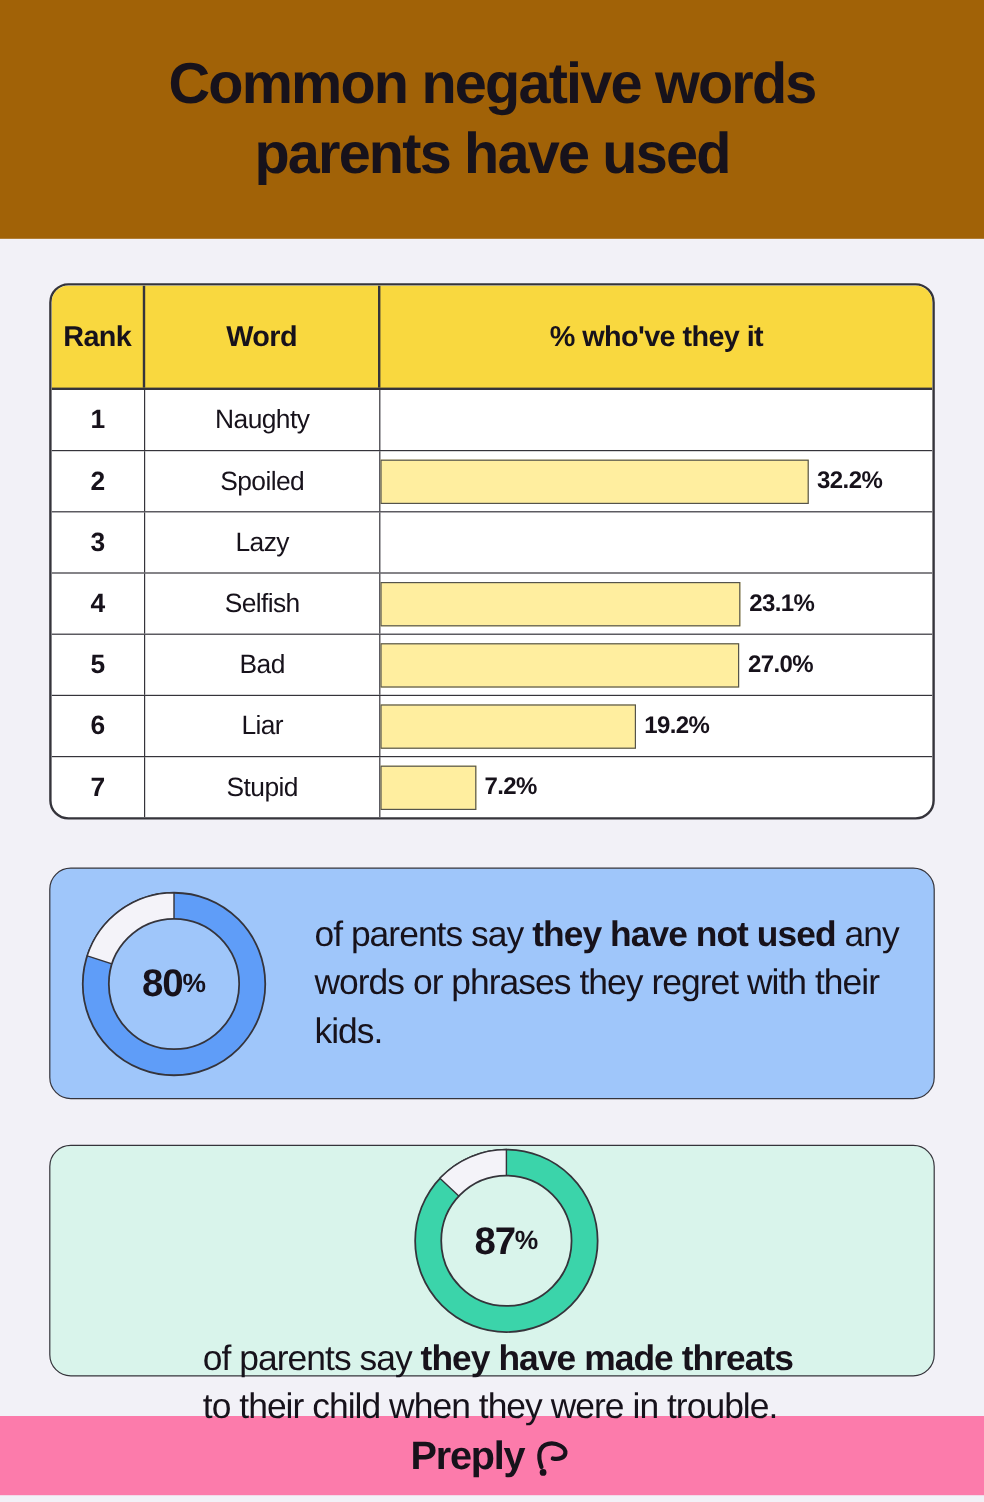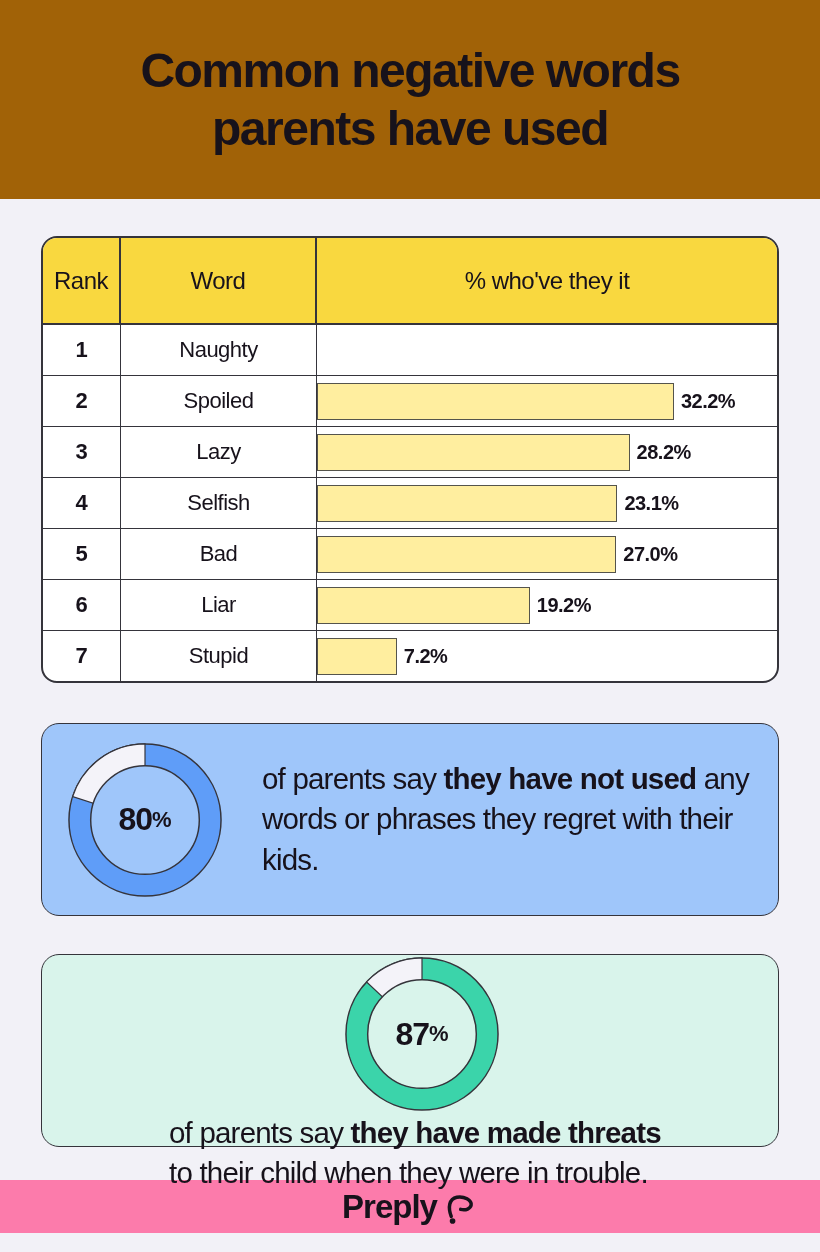--- a/index.html
+++ b/index.html
@@ -43,21 +43,21 @@
   }
   .thead{
     display:grid;
     grid-template-columns:78px 196px 1fr;
     background:#F9D83F;
     border-bottom:2px solid #35343B;
     height:85px;
   }
   .thead .hcell{
     display:flex;align-items:center;justify-content:center;
-    font-weight:400;font-size:24px;letter-spacing:-0.5px;
+    font-weight:700;font-size:24px;letter-spacing:-0.5px;
   }
   .thead .hcell:not(:last-child){border-right:2px solid #35343B;}
 
   .trow{
     display:grid;
     grid-template-columns:78px 196px 1fr;
     height:50px;
     border-top:1.5px solid #35343B;
   }
   .trow:first-child{border-top:none;}
@@ -110,21 +110,21 @@
     width:520px;
     font-size:29.5px;
     line-height:1.36;
     letter-spacing:-0.8px;
   }
   .stat-text b{font-weight:700;text-align:center;}
 
   
   .footer{
     margin-top:33px;
-    width:820px;height:53px;
+    width:820px;height:66px;
     background:#FC7BAB;
     display:flex;align-items:center;justify-content:center;
     gap:5px;
   }
   .brand{
     font-size:33px;
     font-weight:700;
     letter-spacing:-1px;
     color:#17121B;
   }
@@ -156,24 +156,20 @@
       <div class="cell word">Spoiled</div>
       <div class="cell barcell">
         <div class="bar" style="width: 77.5904%;"></div>
         <div class="barlabel">32.2%</div>
       </div>
     </div>
 
     <div class="trow">
       <div class="cell rank">3</div>
       <div class="cell word">Lazy</div>
-      <div class="cell barcell">
-        <div class="bar" style="width: 67.9518%;"></div>
-        <div class="barlabel">28.2%</div>
-      </div>
     </div>
 
     <div class="trow">
       <div class="cell rank">4</div>
       <div class="cell word">Selfish</div>
       <div class="cell barcell">
         <div class="bar" style="width: 65.3012%;"></div>
         <div class="barlabel">23.1%</div>
       </div>
     </div>

